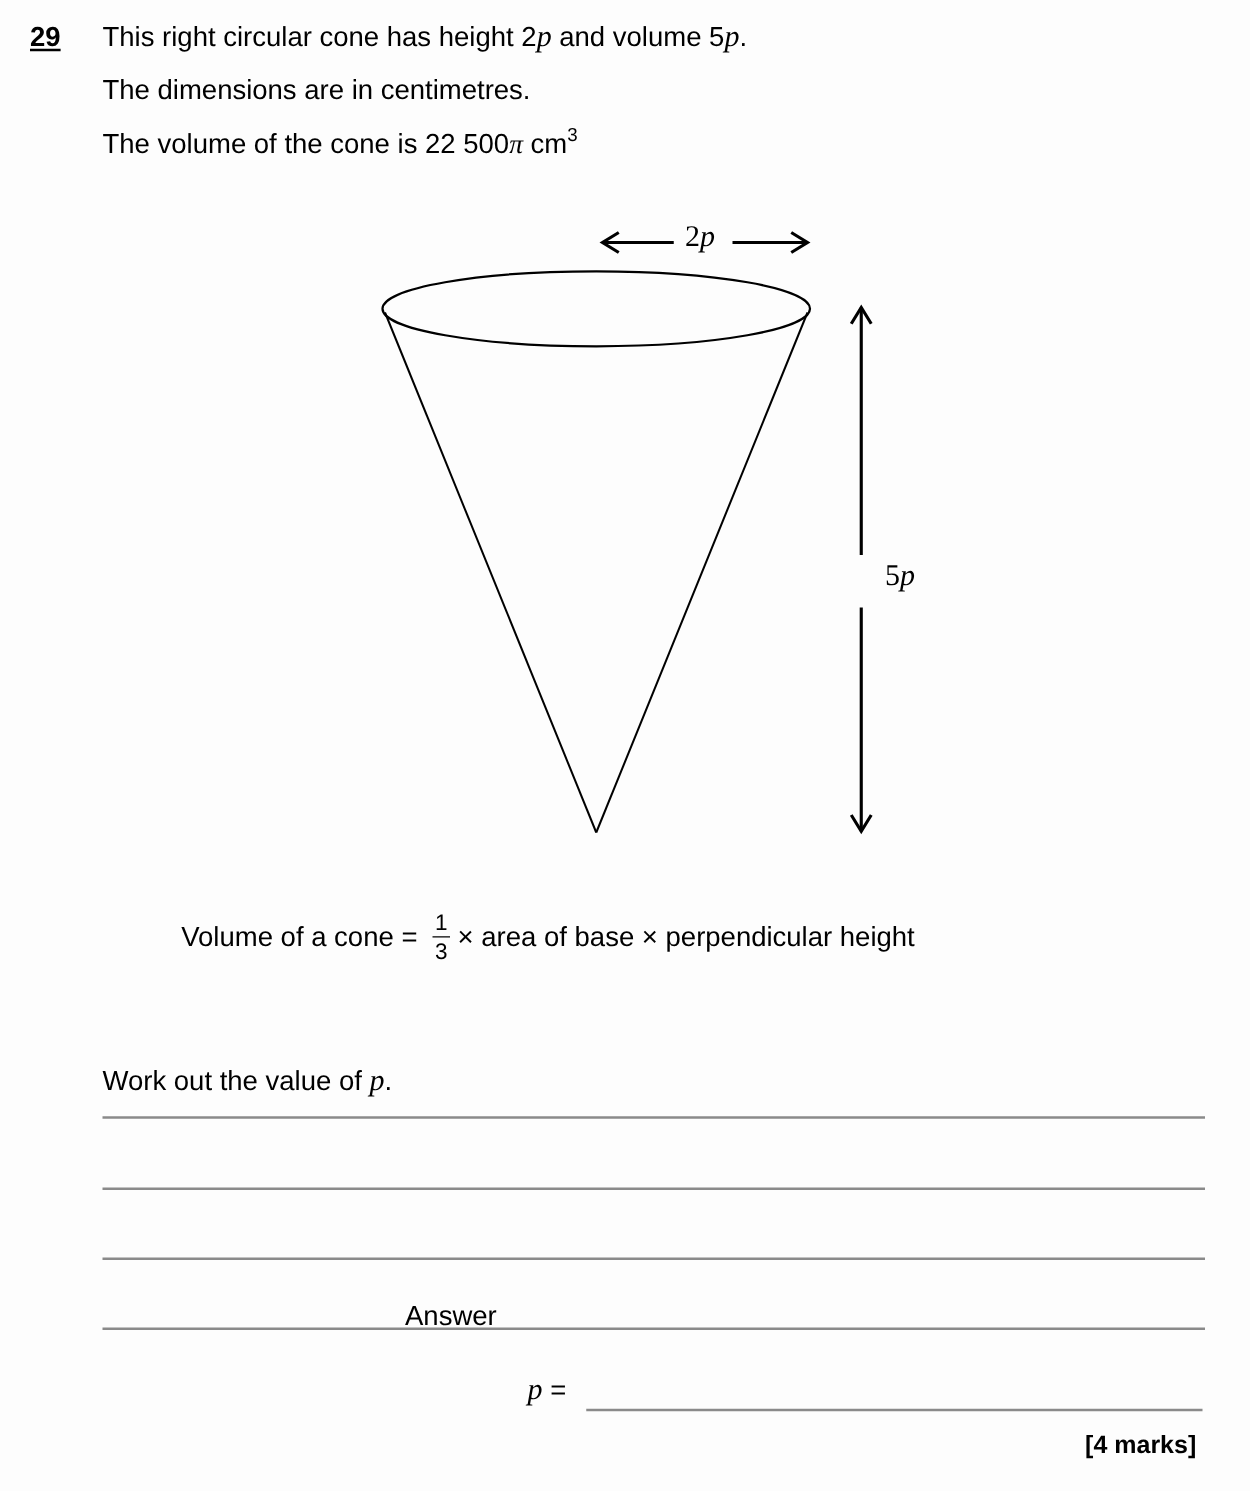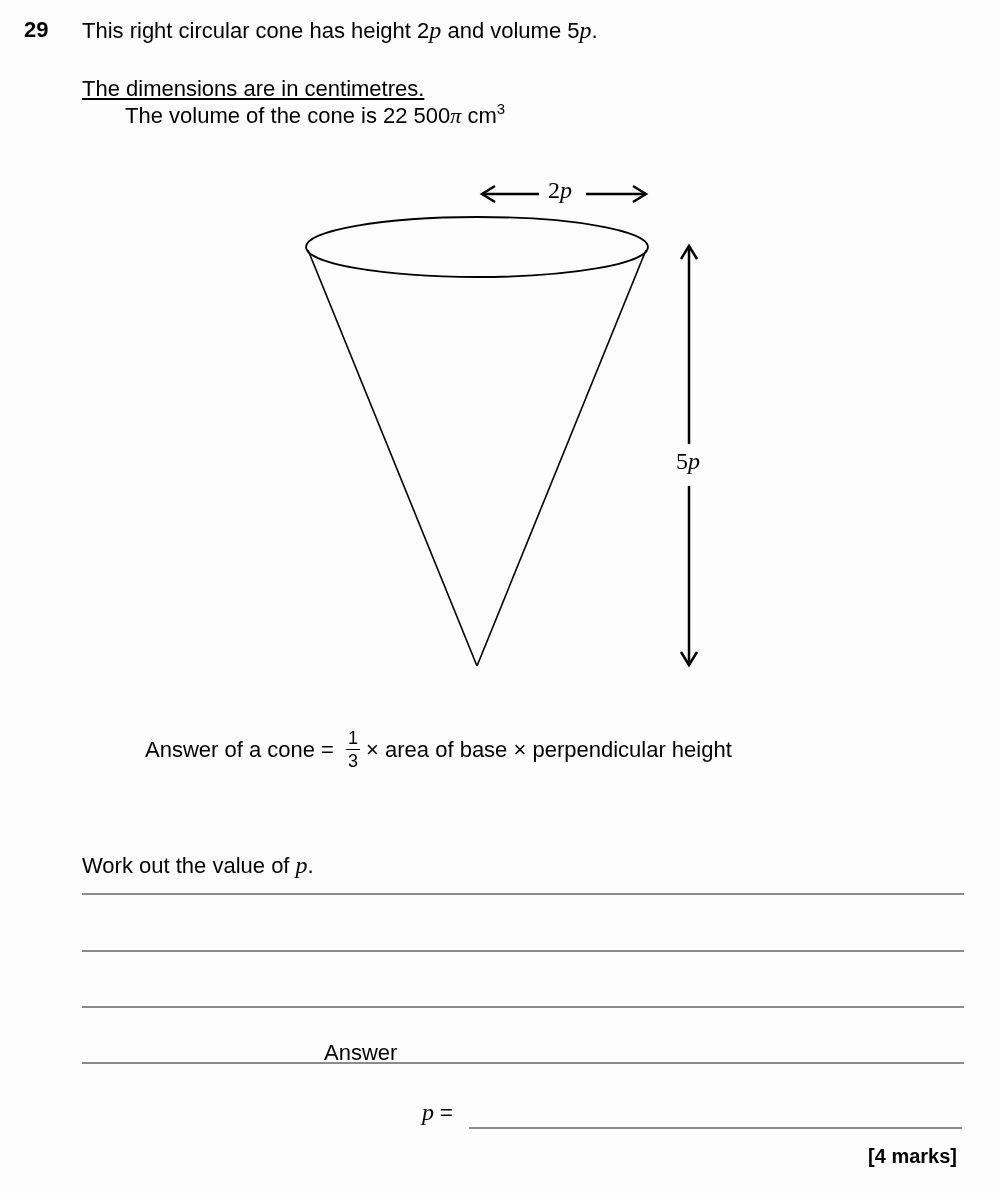--- a/index.html
+++ b/index.html
@@ -3,43 +3,43 @@
   <meta charset="utf-8">
   <style>
     html, body { margin: 0; padding: 0; }
     body {
       width: 1000px; height: 1193px; background: #fdfdfd;
       position: relative; overflow: hidden;
       font-family: "Liberation Sans", sans-serif; color: #000;
     }
     .abs { position: absolute; white-space: nowrap; }
     .txt { font-size: 22px; }
-    .qnum { font-weight: bold; font-size: 22px; left: 24px; top: 17px; }
+    .qnum { font-weight: bold; font-size: 22px; left: 24px; top: 17px; text-decoration: underline; }
     .it { font-family: "Liberation Serif", serif; font-style: italic; font-size: 24px; }
     sup { font-size: 15px; vertical-align: 9px; }
     .frac { display: inline-block; vertical-align: middle; text-align: center; margin: 0 6px; font-size: 18px; line-height: 20px; }
     .frac .num { display: block; border-bottom: 1px solid #000; padding: 0 2px 1px; }
     .frac .den { display: block; padding-top: 1px; }
     .rule { position: absolute; left: 82px; width: 882px; height: 2px; background: #8a8a8a; }
     .answer-line { position: absolute; left: 469px; top: 1127px; width: 493px; height: 2px; background: #8a8a8a; }
     svg { position: absolute; left: 0; top: 0; }
     .lbl { font-family: "Liberation Serif", serif; font-size: 24px; text-align: right; }
   </style>
 </head>
 <body>
 
 <div class="abs qnum">29</div>
 
 <div class="abs txt" style="left:82px; top:17px;">
   <span>This right circular cone has height </span><span>2</span><span class="it">p</span><span> and volume </span><span>5</span><span class="it">p</span><span>.</span>
 </div>
 
-<div class="abs txt" style="left:82px; top:76px;text-decoration:underline;">The dimensions are in centimetres.</div>
+<div class="abs txt" style="left:82px; top:59px;">The dimensions are in centimetres.</div>
 
-<div class="abs txt" style="left:82px; top:100px;margin-left:43px;">
+<div class="abs txt" style="left:82px; top:100px;">
   <span>The volume of the cone is 22 500</span><span class="it" style="font-size:22px;">π</span><span> cm</span><sup>3</sup>
 </div>
 
 <svg width="1000" height="1193">
 
   <line x1="308" y1="250" x2="477" y2="666" stroke="#000" stroke-width="1.6"></line>
   <line x1="646" y1="250" x2="477" y2="666" stroke="#000" stroke-width="1.6"></line>
 
   <ellipse cx="477" cy="247" rx="171" ry="30" fill="none" stroke="#000" stroke-width="1.8"></ellipse>
 
@@ -51,26 +51,26 @@
   <line x1="689" y1="246" x2="689" y2="444" stroke="#000" stroke-width="2.5"></line>
   <polyline points="681,259 689,246 697,259" fill="none" stroke="#000" stroke-width="2.5"></polyline>
   <line x1="689" y1="486" x2="689" y2="665" stroke="#000" stroke-width="2.5"></line>
   <polyline points="681,652 689,665 697,652" fill="none" stroke="#000" stroke-width="2.5"></polyline>
 </svg>
 
 <div class="abs lbl" style="left:548px; top:177px;">
   <span>2</span><span class="it">p</span>
 </div>
 
-<div class="abs lbl" style="left:676px; top:448px;">
+<div class="abs lbl" style="left:708px; top:448px;">
   <span>5</span><span class="it">p</span>
 </div>
 
 <div class="abs txt" style="left:145px; top:728px;">
-  <span style="vertical-align:middle;">Answer of a cone = </span><span class="frac"><span class="num">1</span><span class="den">3</span></span><span style="vertical-align:middle;">× area of base × perpendicular height</span>
+  <span style="vertical-align:middle;">Volume of a cone = </span><span class="frac"><span class="num">1</span><span class="den">3</span></span><span style="vertical-align:middle;">× area of base × perpendicular height</span>
 </div>
 
 <div class="abs txt" style="left:82px; top:852px;">
   <span>Work out the value of </span><span class="it">p</span><span>.</span>
 </div>
 
 <div class="rule" style="top:893px;"></div>
 <div class="rule" style="top:950px;"></div>
 <div class="rule" style="top:1006px;"></div>
 <div class="rule" style="top:1062px;"></div>

